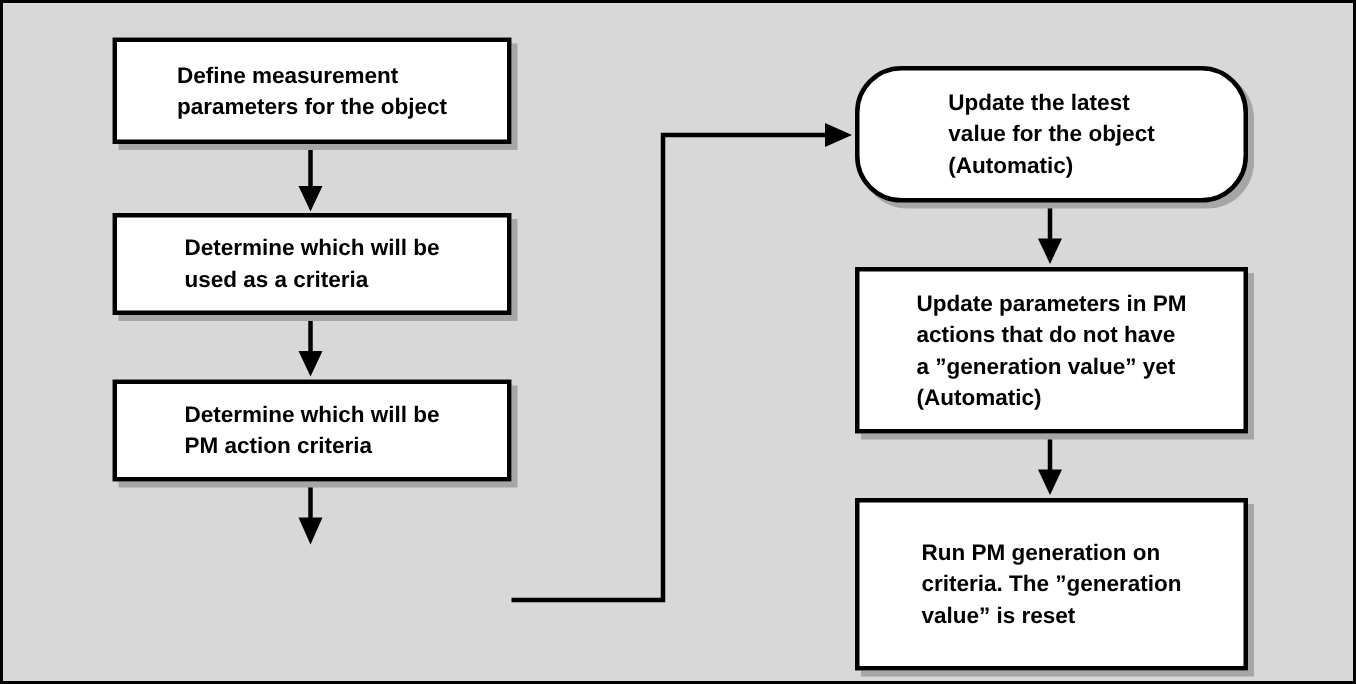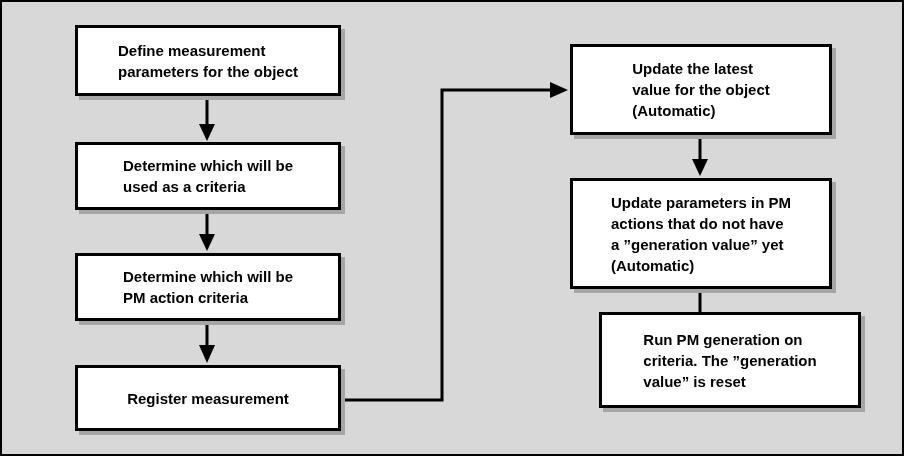--- a/index.html
+++ b/index.html
@@ -37,23 +37,23 @@
     line-height: 21px;
     color: var(--text, #000000);
     padding: 2px 6px;
   }
   
   .l1 { left: 73px;  top: 23px;  width: 266px; height: 71px; }
   .l2 { left: 73px;  top: 140px; width: 266px; height: 68px; }
   .l3 { left: 73px;  top: 251px; width: 266px; height: 68px; }
   .l4 { left: 73px;  top: 363px; width: 266px; height: 66px; }
   
-  .r1 { left: 568px; top: 42px;  width: 262px; height: 91px; }
+  .r1 { left: 568px; top: 42px;  width: 262px; height: 91px; border-radius: 31px; }
   .r2 { left: 568px; top: 176px; width: 262px; height: 111px; }
-  .r3 { left: 568px; top: 310px; width: 262px; height: 96px; margin-left: 29px; }
+  .r3 { left: 568px; top: 330px; width: 262px; height: 115px; }
 
   .arrow-layer {
     position: absolute;
     left: 0; top: 0;
     width: 904px; height: 456px;
     z-index: 1;
     pointer-events: none;
   }
   .arrow-stroke { stroke: var(--arrow, #000000); fill: none; }
   .arrow-fill   { fill: var(--arrow, #000000); stroke: none; }
@@ -98,23 +98,20 @@
 parameters for the object</span>
   </div>
   <div class="flow-box l2">
     <span class="label">Determine which will be
 used as a criteria</span>
   </div>
   <div class="flow-box l3">
     <span class="label">Determine which will be
 PM action criteria</span>
   </div>
-  <div class="flow-box l4">
-    <span class="label">Register measurement</span>
-  </div>
 
   <div class="flow-box r1">
     <span class="label">Update the latest
 value for the object
 (Automatic)</span>
   </div>
   <div class="flow-box r2">
     <span class="label">Update parameters in PM
 actions that do not have
 a ”generation value” yet

